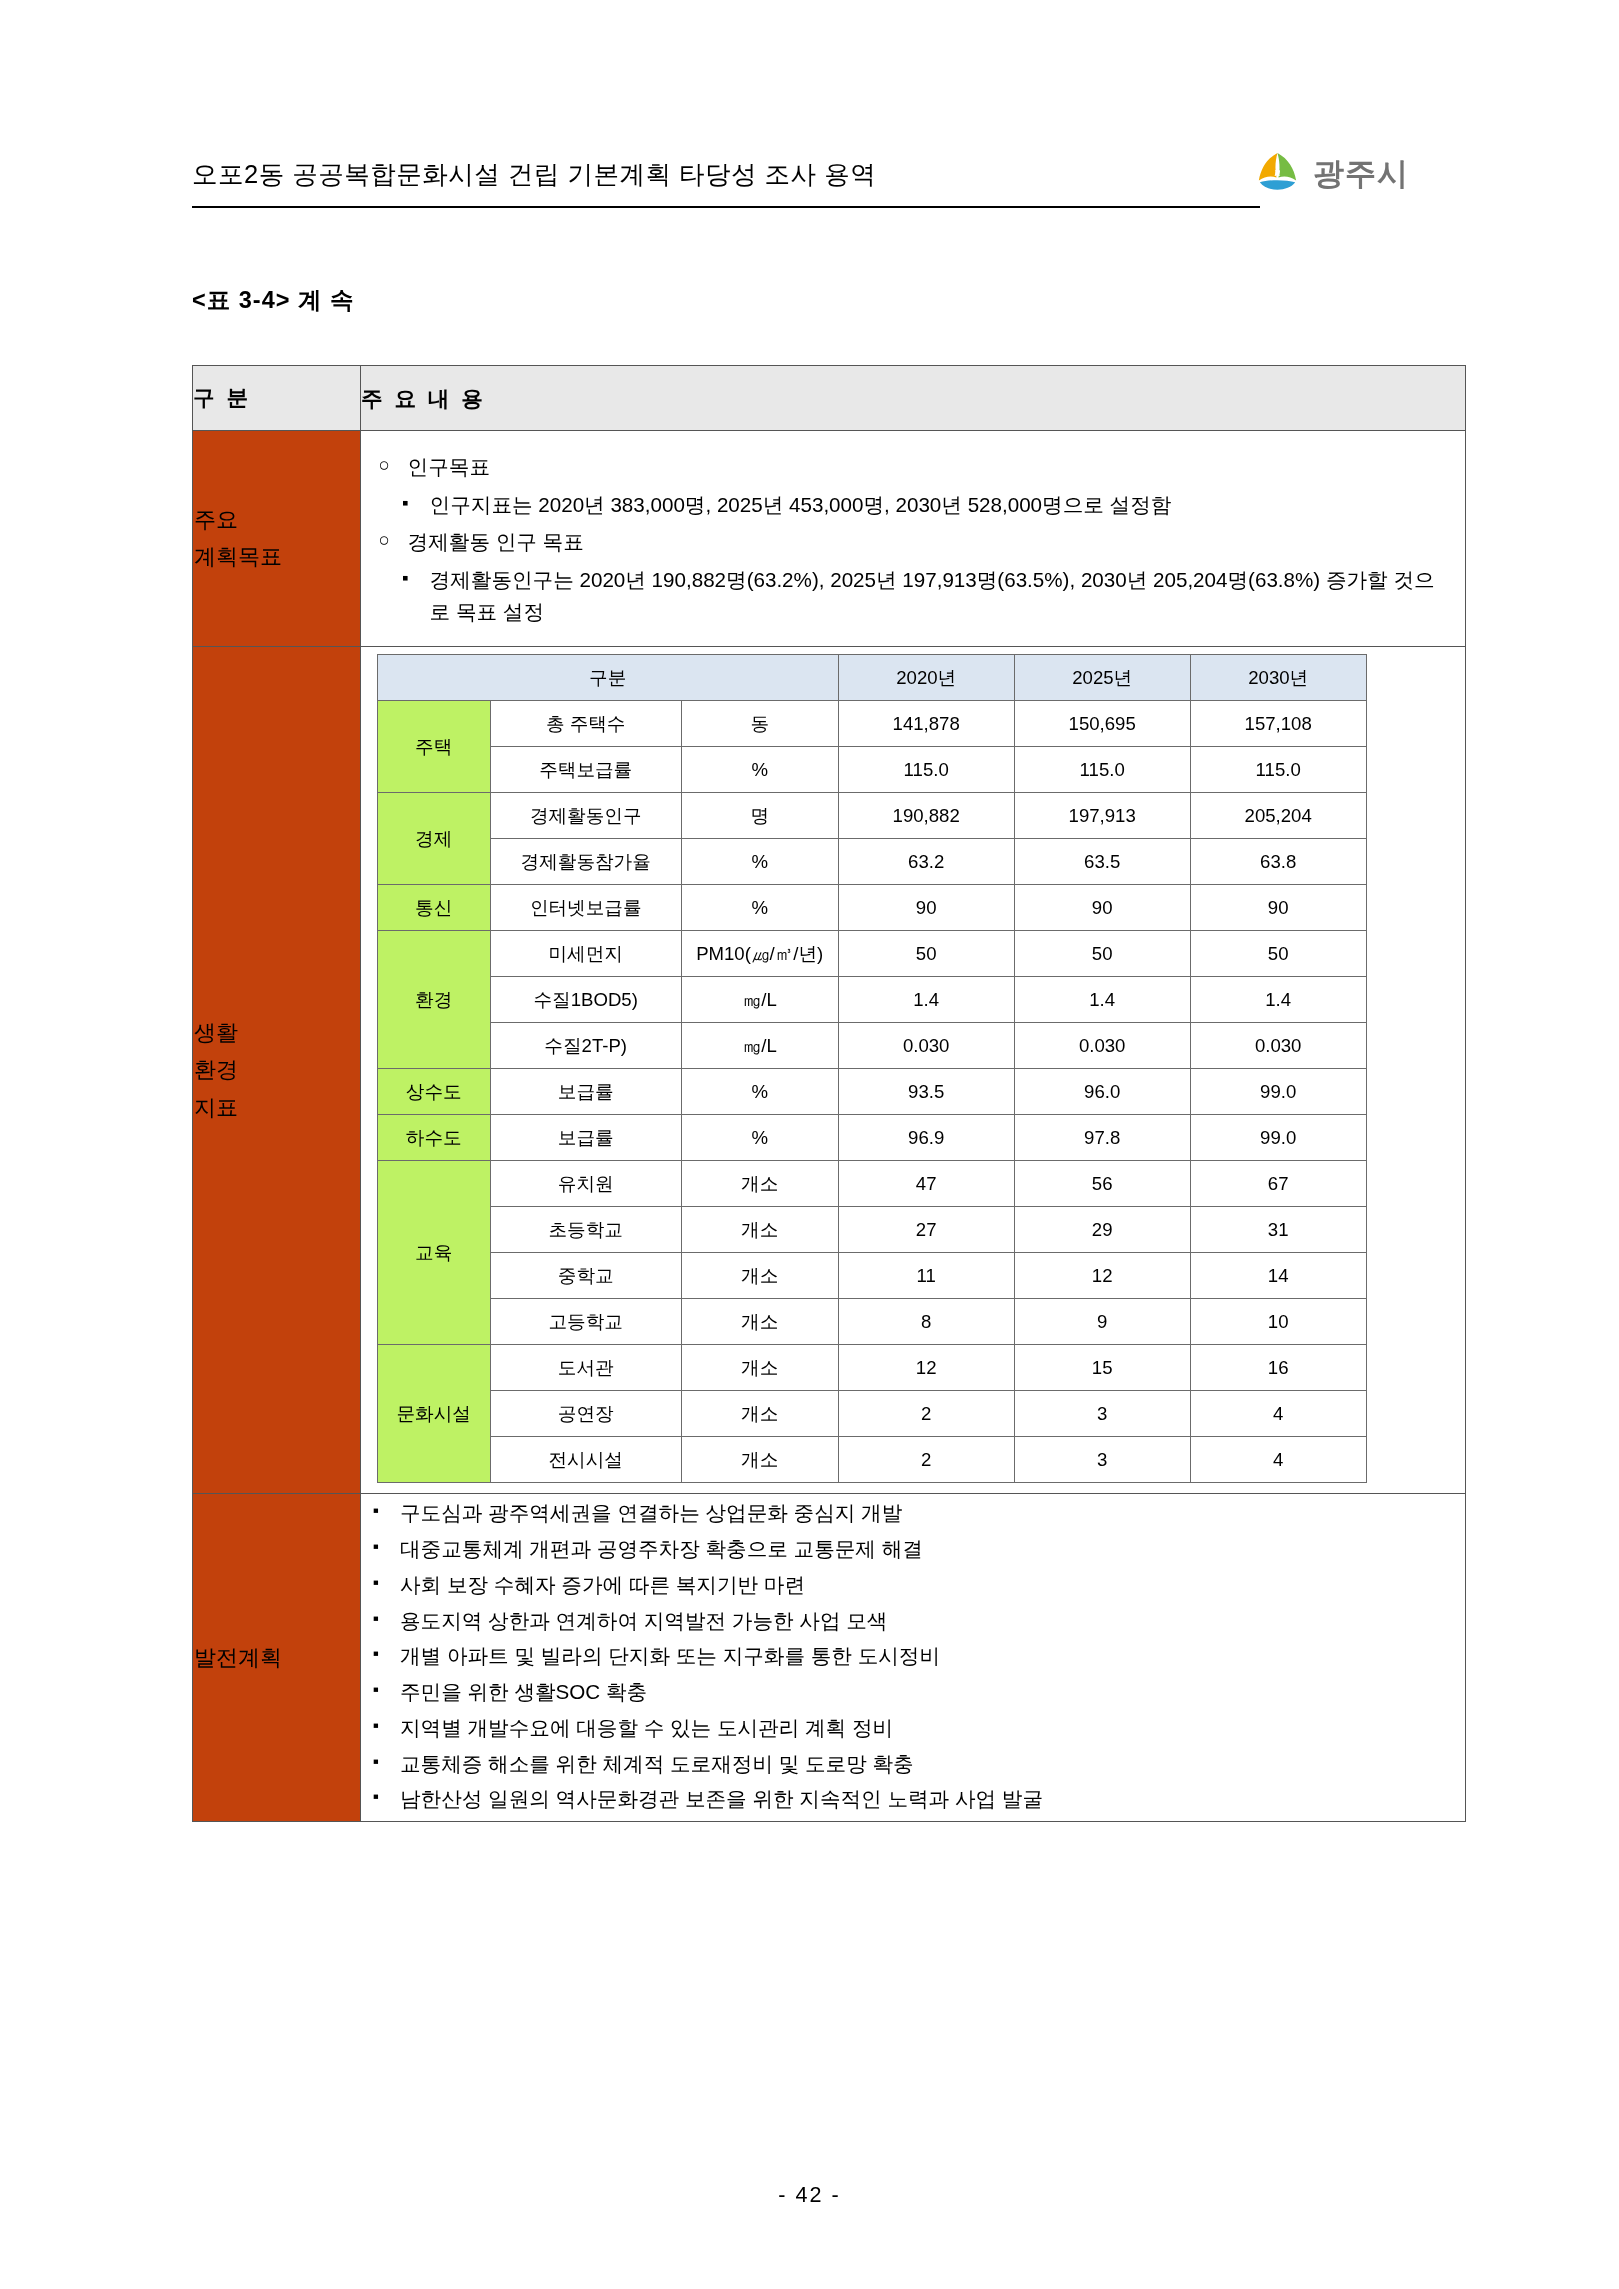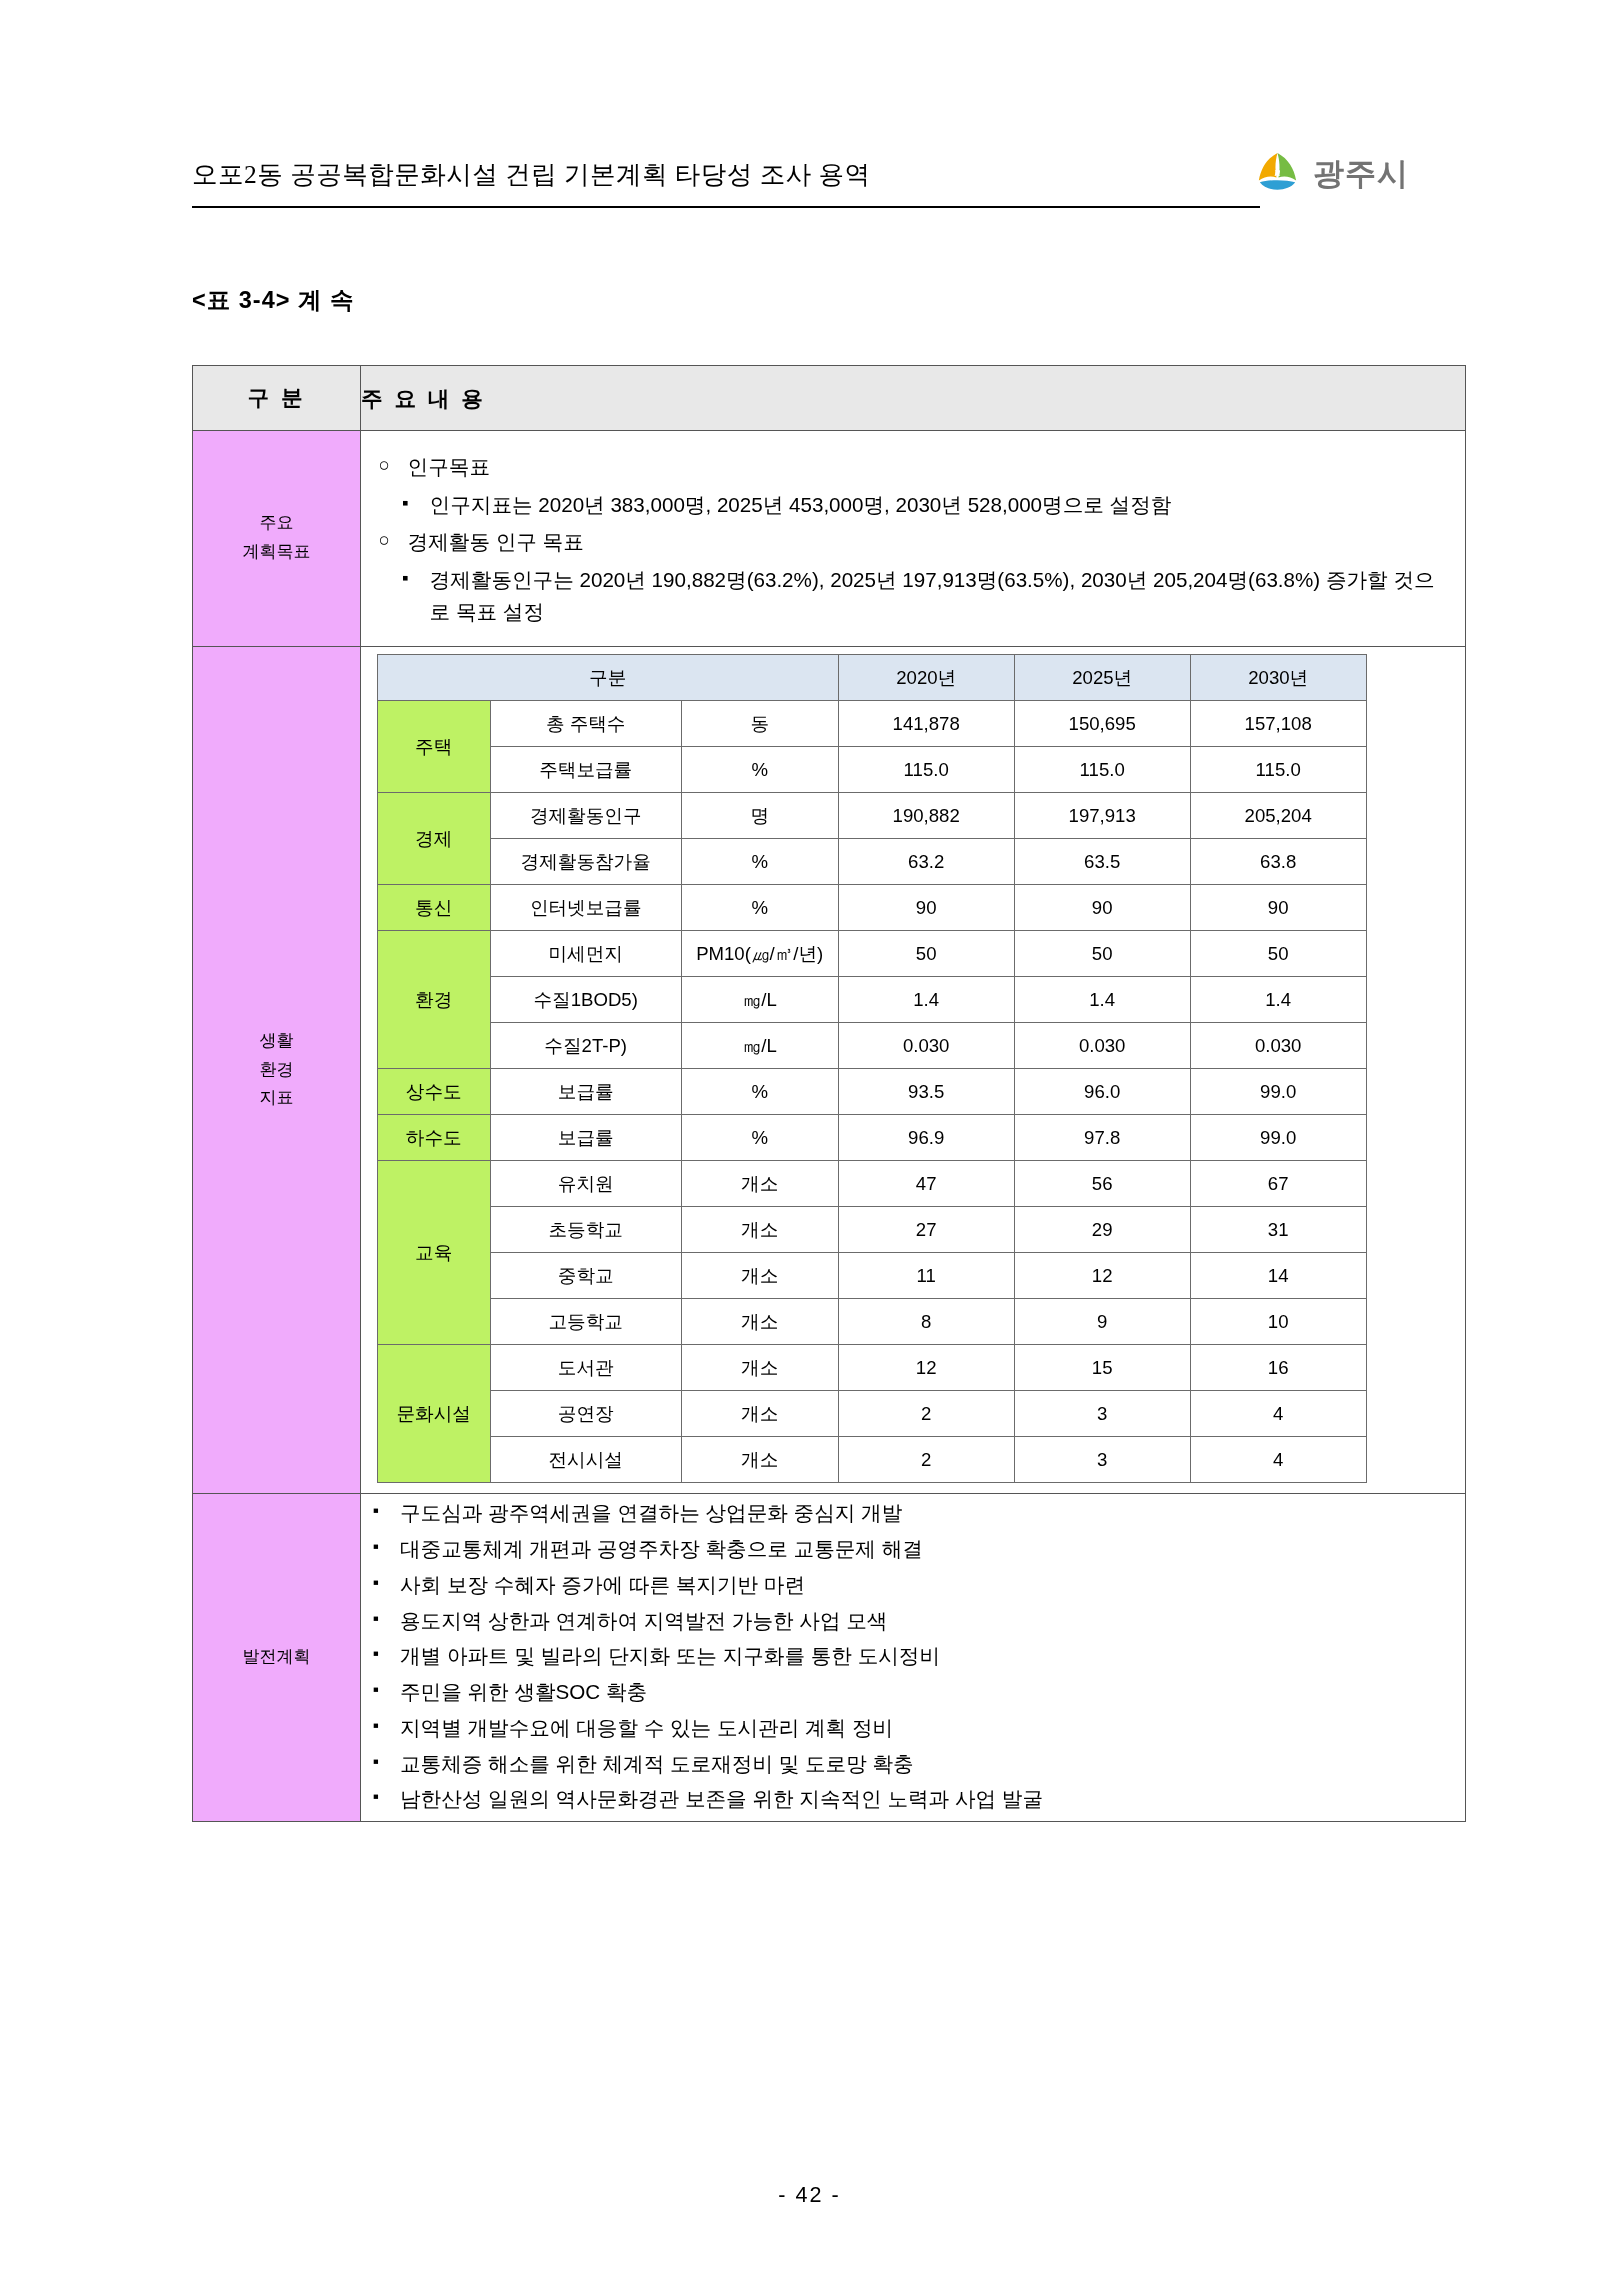--- a/index.html
+++ b/index.html
@@ -30,21 +30,20 @@
     width: 1245px;
     height: 71px;
   }
   .header-title {
     position: absolute;
     left: 0;
     top: 9.8px;
     font-size: 25.5px;
     letter-spacing: 0.5px;
     white-space: nowrap;
-    font-family: Liberation Serif, serif;
   }
   .header-rule {
     position: absolute;
     left: 0;
     top: 59px;
     width: 1068px;
     height: 2px;
     background: #000;
   }
   .logo {
@@ -96,24 +95,24 @@
   }
   .main-head td {
     background: #e8e8e8;
     font-size: 21.6px;
     font-weight: bold;
     letter-spacing: 2.9px;
     padding: 13.7px 0;
   }
   .rowlabel {
     width: 167px;
-    text-align: center;
-    font-size: 17px;
+    text-align: left;
+    font-size: 22px;
     line-height: 1.7;
-    background: #f0abfc;
+    background: #c2410c;
   }
   .content-cell {
     padding: 13.7px 17.6px 17.6px 17.6px;
     font-size: 20.6px;
     line-height: 1.55;
   }
 
   
   ul.plain { list-style: none; margin: 3px; padding: 0; }
   ul.plain li { margin: 0 0 5.9px 0; }

